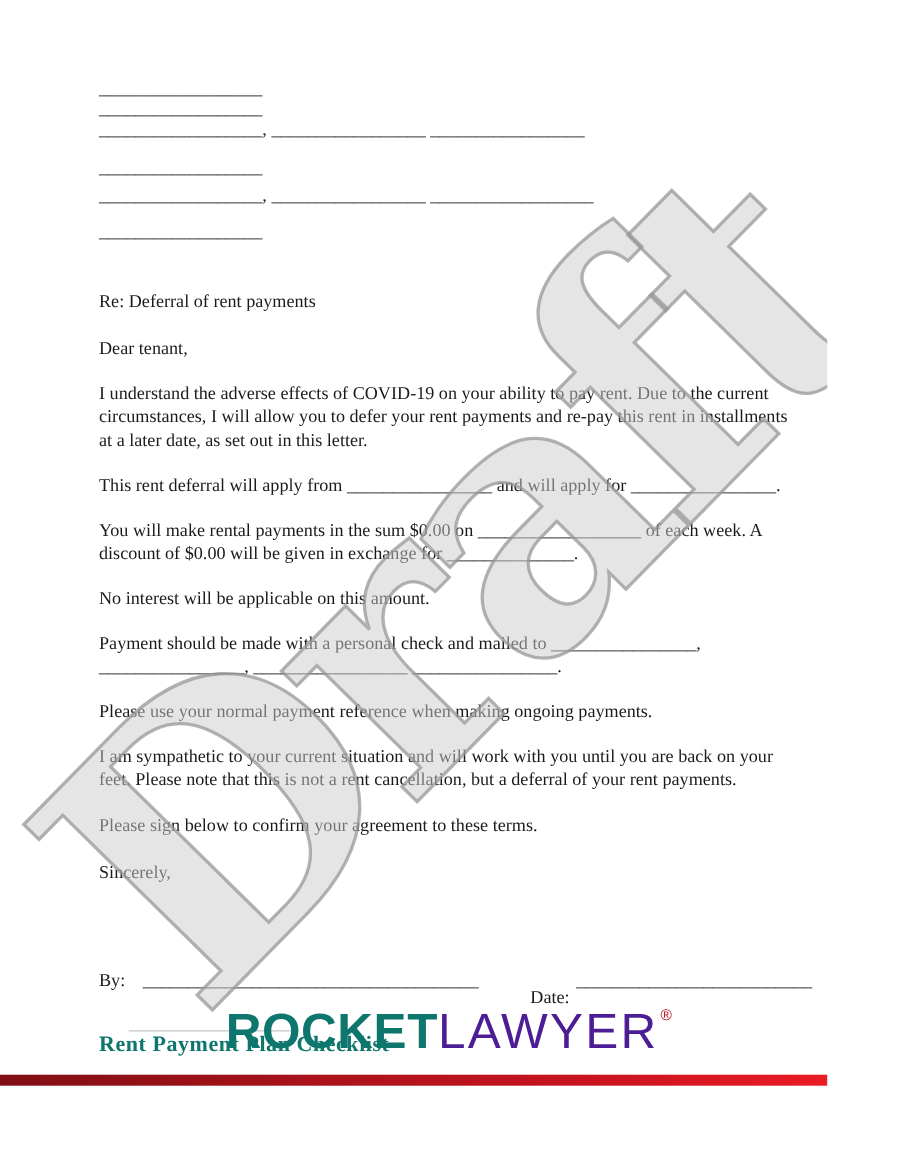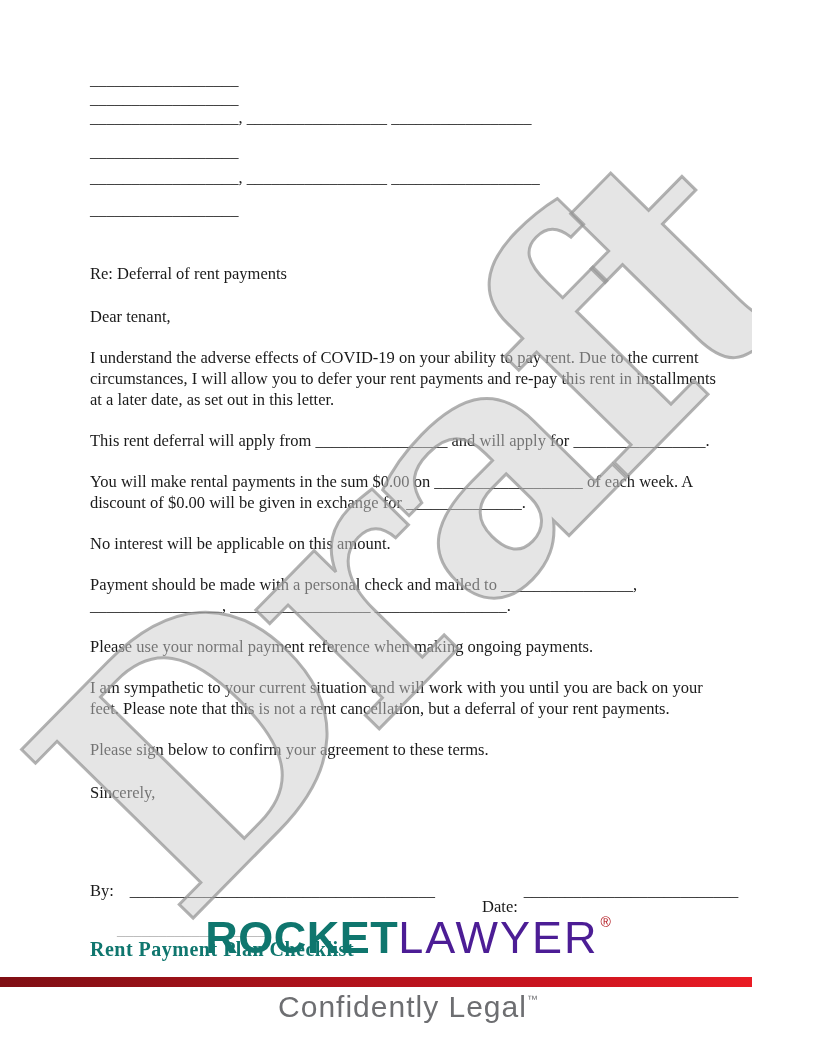--- a/index.html
+++ b/index.html
@@ -116,18 +116,15 @@
   </div>
 
   <div class="footer">
     <div class="logo">
       <span class="rocket">ROCKET</span><span class="lawyer">LAWYER</span><span class="reg">®</span>
     </div>
     <div class="brand-bar"></div>
     <div class="r-badge">
       <span>R</span>
     </div>
-    <div class="tagline">
-      <span>Confidently Legal</span><sup>™</sup>
-    </div>
   </div>
 
 </div>
 
 </body></html>

